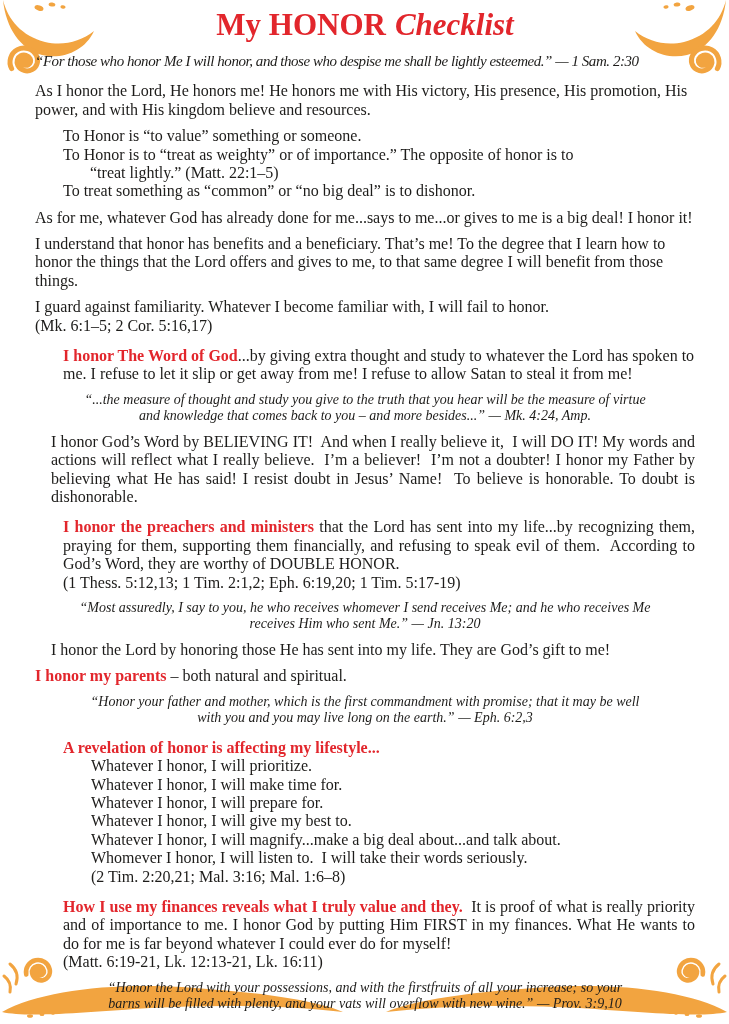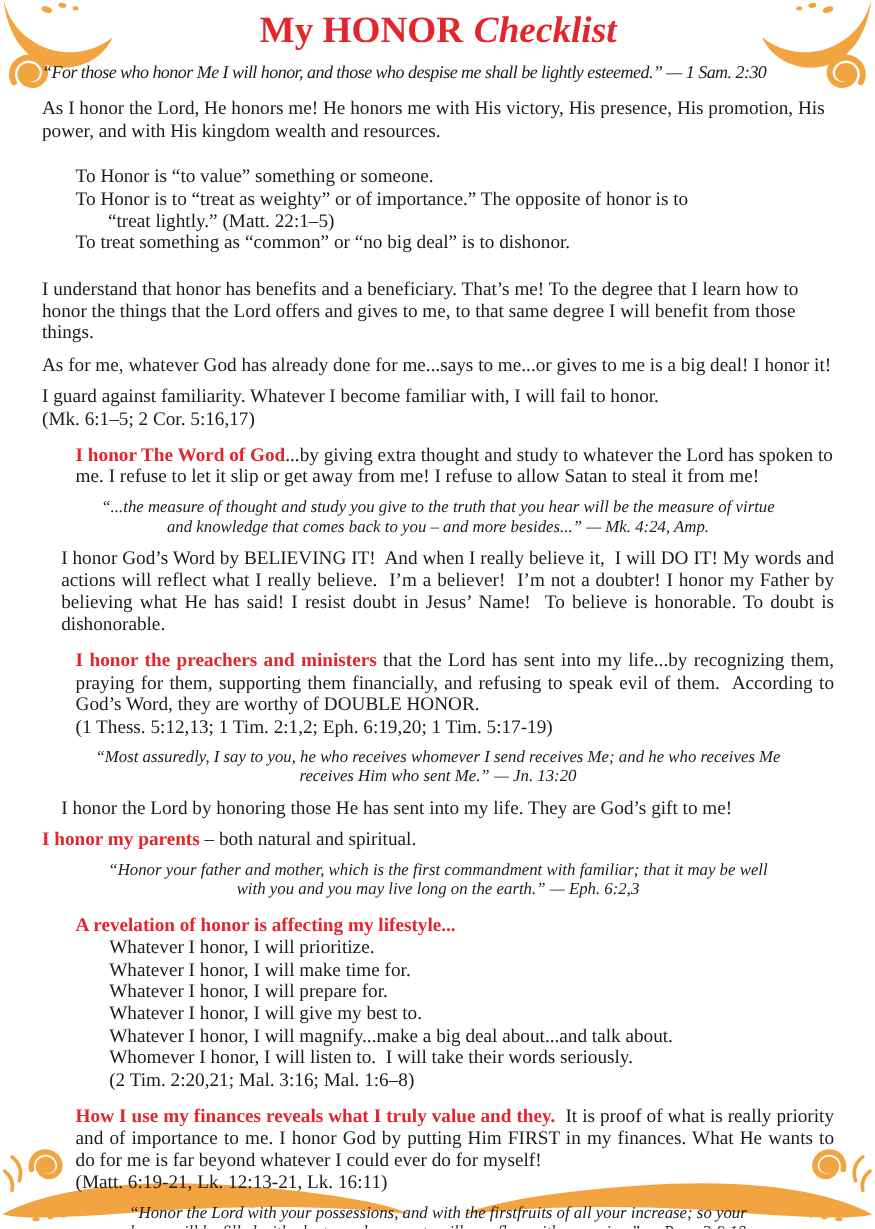--- a/index.html
+++ b/index.html
@@ -26,21 +26,21 @@
   .title{margin:2px 0 11px;text-align:center;color:var(--accent-red);
          font-size:31px;line-height:1.1;font-weight:700;}
   .title-accent{font-style:italic;margin-left:9px;}
   .top-quote{font-style:italic;font-size:15px;letter-spacing:-0.45px;
              white-space:nowrap;margin:10px 0 12px;}
   .block{margin:8px 0;}
   .mt-lg{margin-top:12px;margin-left:28px;}
   .just{text-align:justify;}
   .m0{margin:0;}
   .lead{color:var(--accent-red);font-weight:700;}
-  .defs{margin:20px 0;padding-left:28px;}
+  .defs{margin:8px 0;padding-left:28px;}
   .def-l2{padding-left:27px;}
   .quote{font-style:italic;text-align:center;font-size:14px;
          margin:8px 0;padding:0 44px;line-height:1.18;}
   .indented{margin-left:16px;}
   .list{padding-left:28px;}
   .bottom-quote{padding:0 56px;}
 </style>
 </head>
 <body>
 
@@ -84,32 +84,32 @@
     <ellipse fill="currentColor" cx="42" cy="64.5" rx="2.4" ry="1.5"></ellipse>
     <ellipse fill="currentColor" cx="53" cy="63.5" rx="1.8" ry="1.2"></ellipse>
   </svg>
 
   <div class="content">
 
     <h1 class="title"><span>My HONOR</span><span class="title-accent">Checklist</span></h1>
 
     <div class="top-quote"><span>“For those who honor Me I will honor, and those who despise me shall be lightly esteemed.”</span> <span>— 1 Sam. 2:30</span></div>
 
-    <p class="block">As I honor the Lord, He honors me! He honors me with His victory, His presence, His promotion, His power, and with His kingdom wealth and resources.</p>
+    <p class="block">As I honor the Lord, He honors me! He honors me with His victory, His presence, His promotion, His power, and with His kingdom believe and resources.</p>
 
     <div class="defs">
       <div>To Honor is “to value” something or someone.</div>
       <div>To Honor is to “treat as weighty” or of importance.” The opposite of honor is to</div>
       <div class="def-l2">“treat lightly.” (Matt. 22:1–5)</div>
       <div>To treat something as “common” or “no big deal” is to dishonor.</div>
     </div>
 
+    <p class="block">As for me, whatever God has already done for me...says to me...or gives to me is a big deal! I honor it!</p>
+
     <p class="block">I understand that honor has benefits and a beneficiary. That’s me! To the degree that I learn how to honor the things that the Lord offers and gives to me, to that same degree I will benefit from those things.</p>
-
-    <p class="block">As for me, whatever God has already done for me...says to me...or gives to me is a big deal! I honor it!</p>
 
     <div class="block">
       <div>I guard against familiarity. Whatever I become familiar with, I will fail to honor.</div>
       <div>(Mk. 6:1–5; 2 Cor. 5:16,17)</div>
     </div>
 
     <p class="block mt-lg"><span class="lead">I honor The Word of God</span><span>...by giving extra thought and study to whatever the Lord has spoken to me. I refuse to let it slip or get away from me! I refuse to allow Satan to steal it from me!</span></p>
 
     <div class="quote"><span>“...the measure of thought and study you give to the truth that you hear will be the measure of virtue and knowledge that comes back to you – and more besides...”</span> <span>— Mk. 4:24, Amp.</span></div>
 
@@ -119,21 +119,21 @@
       <p class="just m0"><span class="lead">I honor the preachers and ministers</span><span> that the Lord has sent into my life...by recognizing them, praying for them, supporting them financially, and refusing to speak evil of them.&nbsp; According to God’s Word, they are worthy of DOUBLE HONOR.</span></p>
       <div>(1 Thess. 5:12,13; 1 Tim. 2:1,2; Eph. 6:19,20; 1 Tim. 5:17-19)</div>
     </div>
 
     <div class="quote"><span>“Most assuredly, I say to you, he who receives whomever I send receives Me; and he who receives Me receives Him who sent Me.”</span> <span>— Jn. 13:20</span></div>
 
     <p class="block indented">I honor the Lord by honoring those He has sent into my life. They are God’s gift to me!</p>
 
     <p class="block"><span class="lead">I honor my parents</span><span> – both natural and spiritual.</span></p>
 
-    <div class="quote"><span>“Honor your father and mother, which is the first commandment with familiar; that it may be well with you and you may live long on the earth.”</span> <span>— Eph. 6:2,3</span></div>
+    <div class="quote"><span>“Honor your father and mother, which is the first commandment with promise; that it may be well with you and you may live long on the earth.”</span> <span>— Eph. 6:2,3</span></div>
 
     <div class="block mt-lg">
       <div class="lead">A revelation of honor is affecting my lifestyle...</div>
       <div class="list">
         <div>Whatever I honor, I will prioritize.</div>
         <div>Whatever I honor, I will make time for.</div>
         <div>Whatever I honor, I will prepare for.</div>
         <div>Whatever I honor, I will give my best to.</div>
         <div>Whatever I honor, I will magnify...make a big deal about...and talk about.</div>
         <div>Whomever I honor, I will listen to.&nbsp; I will take their words seriously.</div>

